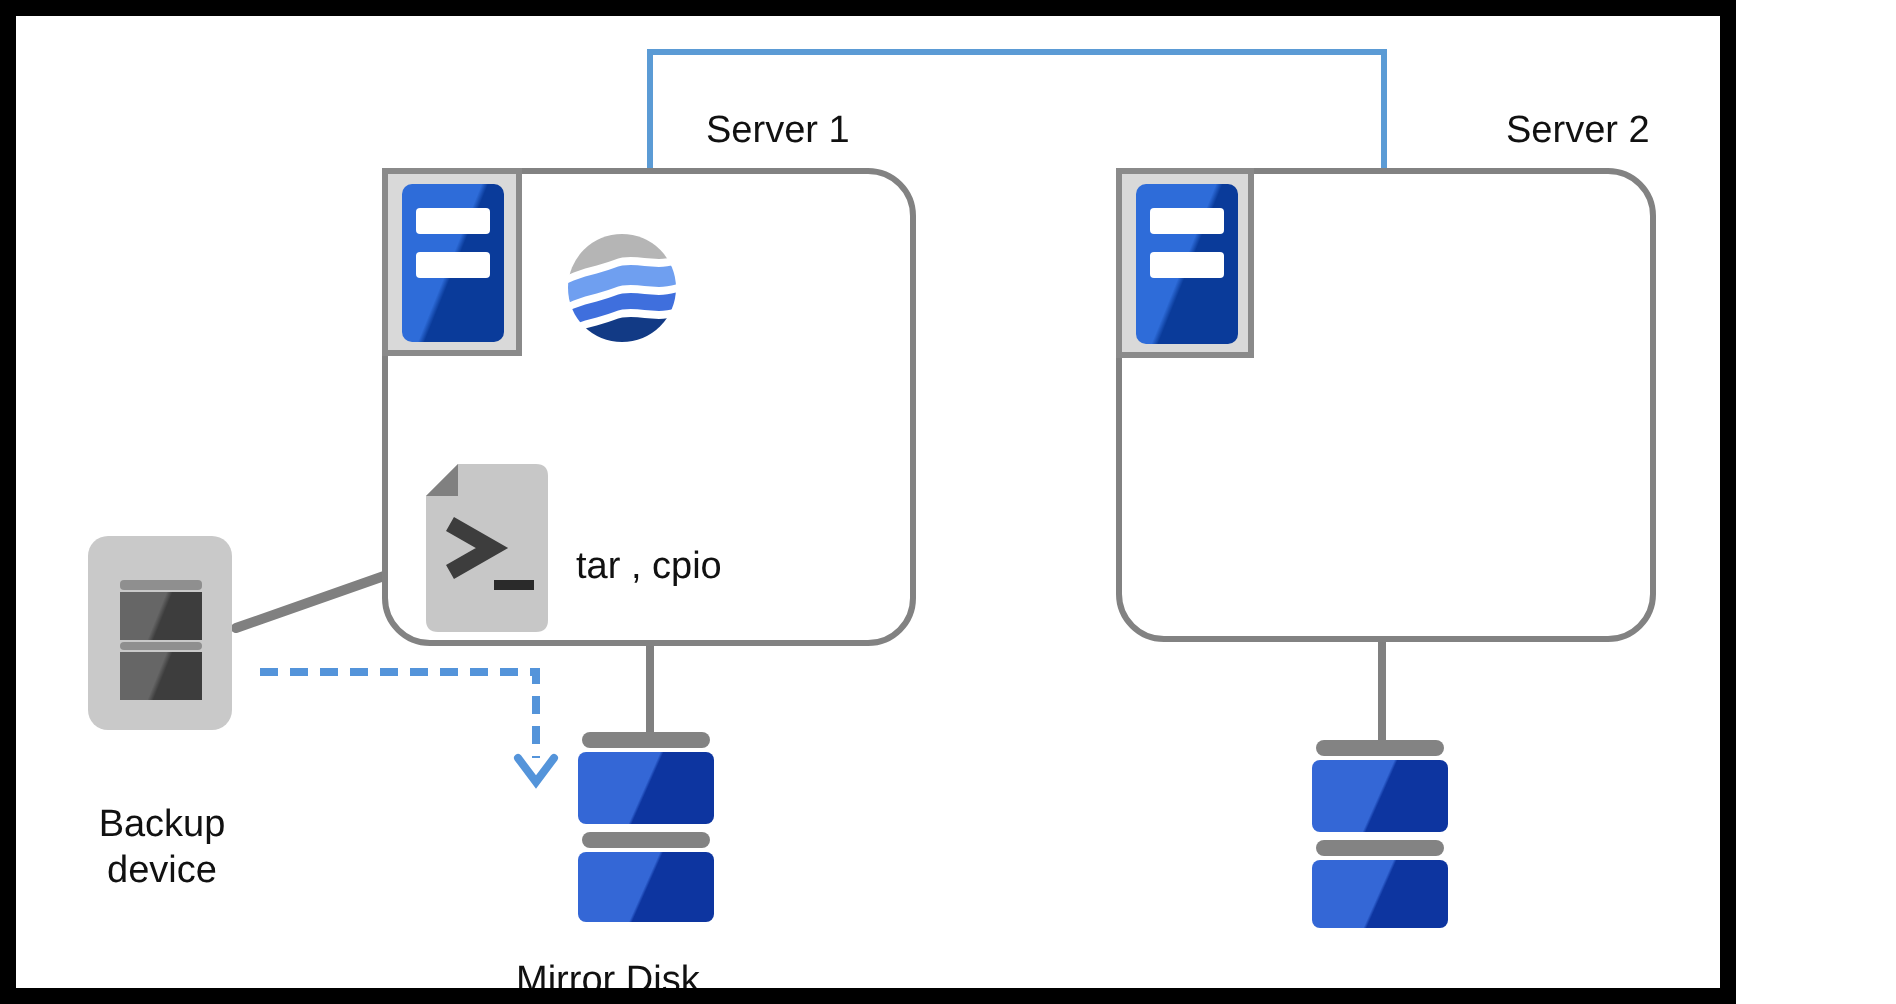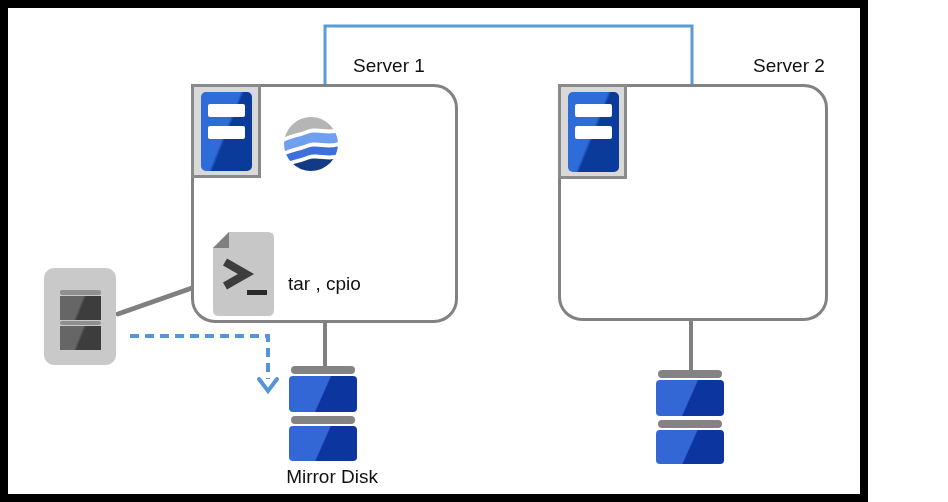--- a/index.html
+++ b/index.html
@@ -99,28 +99,29 @@
 
   <div class="abs label" style="left:280px;top:264px;">tar , cpio</div>
 
   <div class="abs backup-device" style="left:36px;top:260px;width:72px;height:97px;">
     <div class="bd-slot-bar" style="left:16px;top:22px;width:41px;height:5px;"></div>
     <div class="bd-slot" style="left:16px;top:28px;width:41px;height:24px;"></div>
     <div class="bd-slot-bar" style="left:16px;top:53px;width:41px;height:4px;"></div>
     <div class="bd-slot" style="left:16px;top:58px;width:41px;height:24px;"></div>
   </div>
 
+  <div class="abs label wrap" style="left:13px;top:393px;width:120px;text-align:center;">Backup device</div>
 
   <div>
     <div class="abs disk-cap" style="left:283px;top:358px;width:64px;"></div>
     <div class="abs disk-body" style="left:281px;top:368px;width:68px;"></div>
     <div class="abs disk-cap" style="left:283px;top:408px;width:64px;"></div>
     <div class="abs disk-body" style="left:281px;top:418px;width:68px;height:35px;"></div>
   </div>
-  <div class="abs label" style="left:250px;top:457px;width:120px;text-align:right;">Mirror Disk</div>
+  <div class="abs label" style="left:250px;top:471px;width:120px;text-align:left;">Mirror Disk</div>
 
   <div>
     <div class="abs disk-cap" style="left:650px;top:362px;width:64px;"></div>
     <div class="abs disk-body" style="left:648px;top:372px;width:68px;"></div>
     <div class="abs disk-cap" style="left:650px;top:412px;width:64px;"></div>
     <div class="abs disk-body" style="left:648px;top:422px;width:68px;height:34px;"></div>
   </div>
 
 </div>
 

